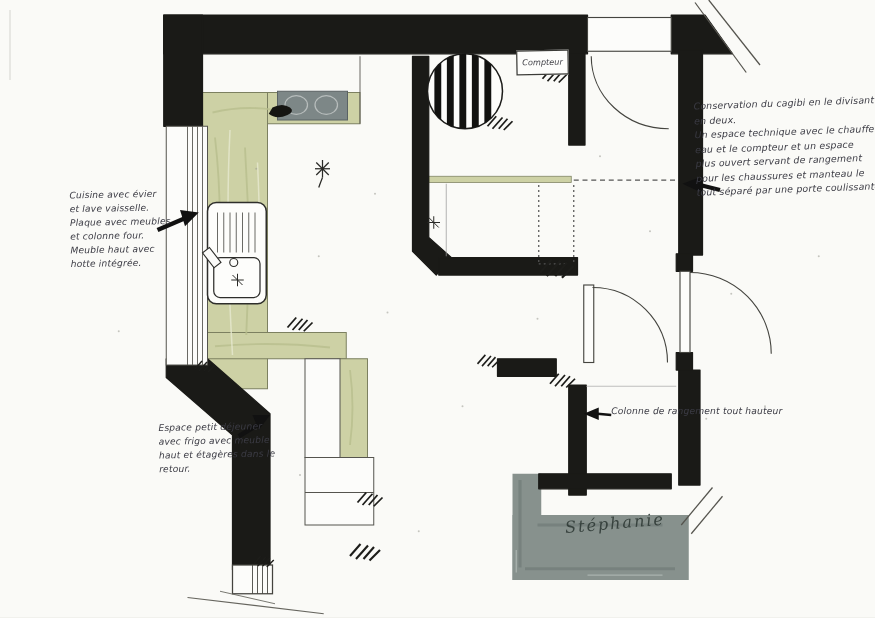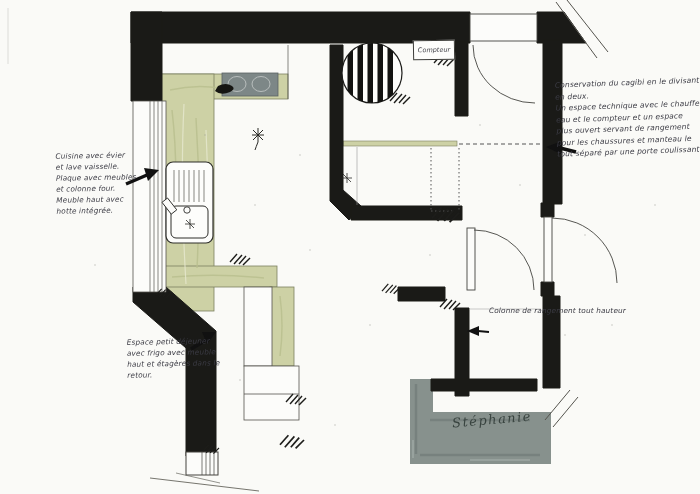--- a/index.html
+++ b/index.html
@@ -11,21 +11,21 @@
   .plan-svg{position:absolute;left:0;top:0;}
   .ann{
     position:absolute;color:#3b3b44;
     font:italic 7.3px/11px "DejaVu Sans",sans-serif;
     letter-spacing:.15px;white-space:nowrap;
   }
   .ann div{white-space:nowrap;}
   #ann-kitchen{left:56px;top:150px;transform:rotate(-1deg);}
   #ann-breakfast{left:127px;top:336px;transform:rotate(-1deg);}
   #ann-cagibi{left:556px;top:77px;font-size:7.5px;line-height:11.5px;transform:rotate(-2deg);}
-  #ann-colonne{left:489px;top:305px;}
+  #ann-colonne{left:489px;top:323px;}
   .compteur-box{
     position:absolute;left:413px;top:40px;width:40px;height:18px;
     border:1px solid #3c3c38;background:#fdfdfb;
     display:flex;align-items:center;justify-content:center;
     font:italic 6.5px "DejaVu Sans",sans-serif;color:#44444a;
     transform:rotate(-1deg);
     text-align:right;
   }
   .signature{
     position:absolute;left:452px;top:412px;

